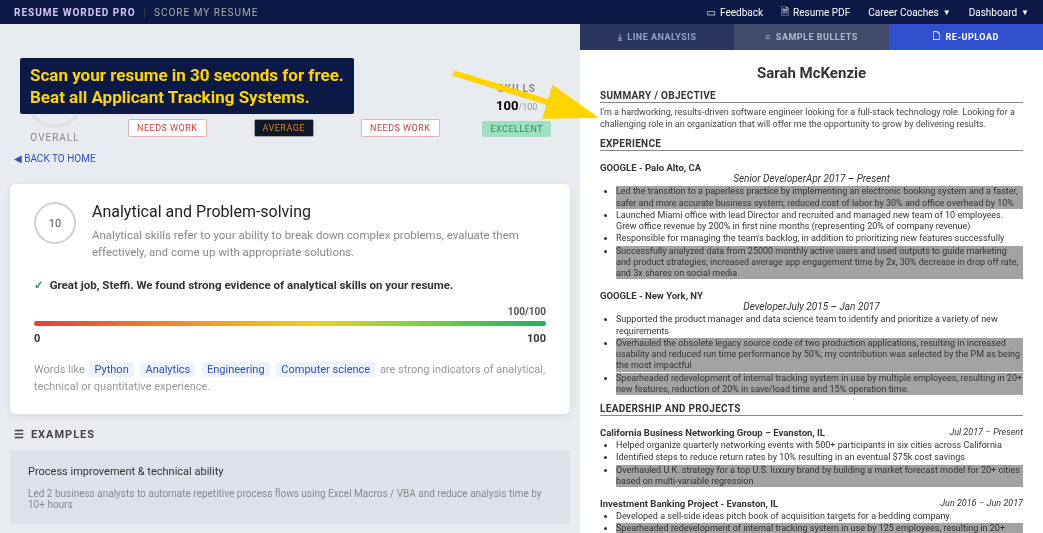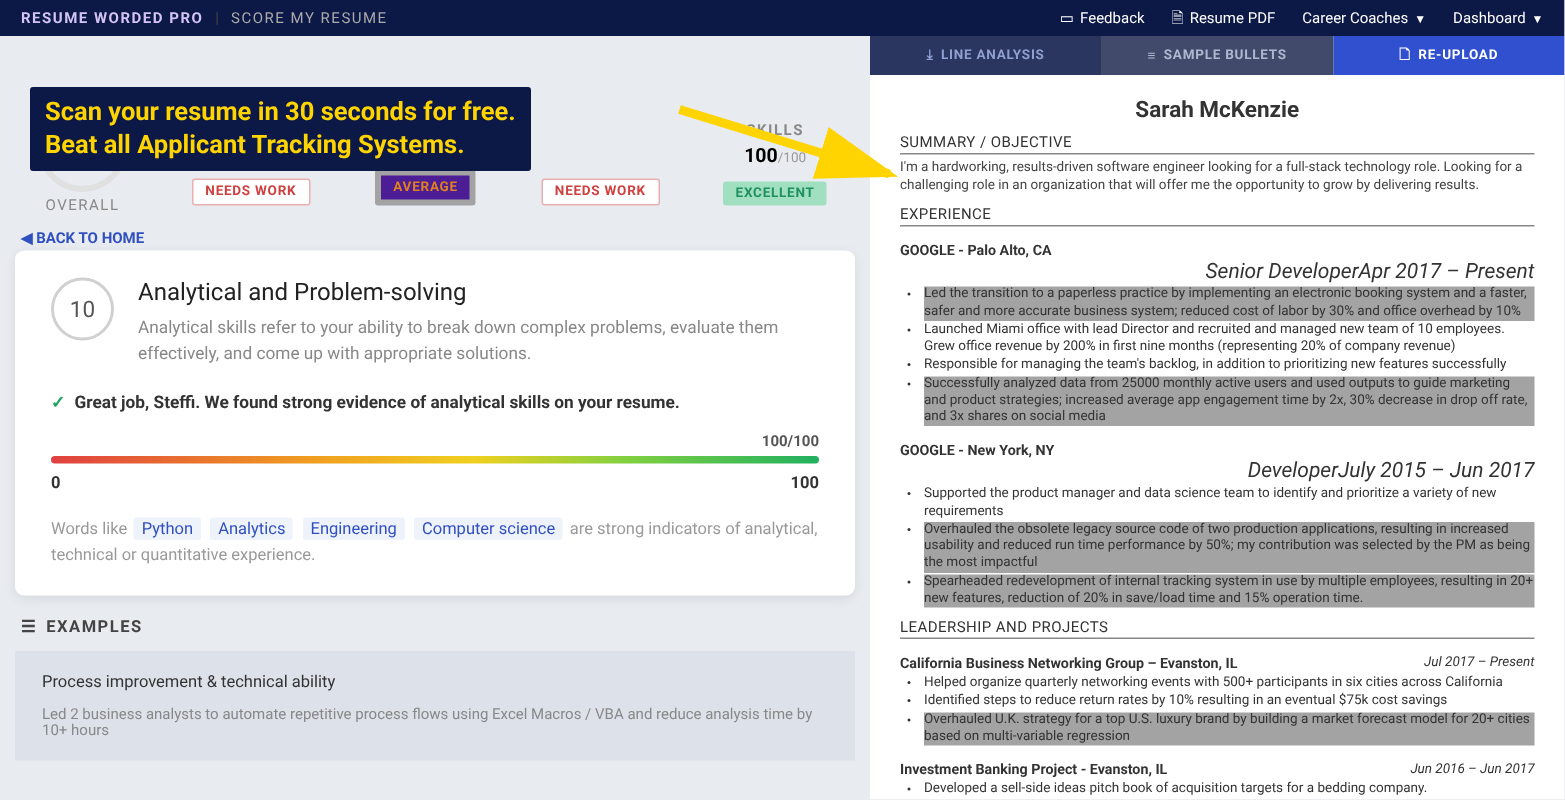--- a/index.html
+++ b/index.html
@@ -15,31 +15,31 @@
 .left-col{width:580px;position:relative;padding:8px 10px}
 .right-col{width:463px;display:flex;flex-direction:column}
 .banner{position:absolute;top:34px;left:20px;background:#0c1946;color:#ffd400;font-weight:700;font-size:17px;padding:6px 10px;z-index:10;border-radius:2px;line-height:1.3}
 .banner .line2{text-align:left}
 .score-row{display:flex;gap:14px;margin-top:8px}
 .overall-box{width:90px;text-align:center;padding-top:28px}
 .overall-box .circle{width:60px;height:60px;border:4px solid #e0e0e0;border-top-color:#f0a020;border-radius:50%;margin:0 auto 4px}
 .overall-box .label{font-size:10px;color:#888;letter-spacing:1px}
 .pills-row{display:flex;gap:10px;flex:1;align-items:flex-end;padding-bottom:6px}
 .pill-col{text-align:center;flex:1}
-.pill{display:inline-block;padding:3px 8px;font-size:9px;font-weight:700;border-radius:2px;letter-spacing:0.5px}
+.pill{display:inline-block;padding:3px 8px;font-size:9px;font-weight:400;border-radius:2px;letter-spacing:0.5px}
 .pill.needs{color:#d04040;border:1px solid #e8b0b0;background:#fff}
-.pill.avg{color:#e08020;border:4px solid #a3a3a3;background:#4c1d95}
+.pill.avg{color:#e08020;border:1px solid #a3a3a3;background:#0f172a}
 .pill.exc{color:#209060;background:#a0e0c0}
 .skills-label{font-size:10px;font-weight:700;color:#888;letter-spacing:1px}
 .skills-score{font-size:13px;font-weight:700;margin:4px 0}
 .skills-score .max{font-size:9px;color:#999;font-weight:400}
-.back-link{color:#3050c0;font-size:10px;font-weight:700;margin:10px 0 2px 4px;display:inline-block}
+.back-link{color:#3050c0;font-size:10px;font-weight:400;margin:10px 0 20px 4px;display:inline-block}
 .card{background:#fff;border-radius:6px;padding:18px 24px;box-shadow:0 2px 8px rgba(0,0,0,0.08);margin-bottom:14px}
 .card-head{display:flex;gap:16px;margin-bottom:16px}
-.score-circle{width:42px;height:42px;border:2px solid #d0d0d0;border-radius:50%;display:flex;align-items:center;justify-content:center;font-size:15px;color:#555;flex-shrink:0}
+.score-circle{width:42px;height:42px;border:2px solid #d0d0d0;border-radius:50%;display:flex;align-items:center;justify-content:center;font-size:11px;color:#555;flex-shrink:0}
 .card-title{font-size:16px;font-weight:400;color:#222;margin-bottom:6px}
 .card-desc{font-size:11.5px;color:#888;line-height:1.5}
 .feedback-line{font-size:11.5px;font-weight:700;color:#333;display:flex;align-items:center;gap:6px;margin-bottom:14px}
 .check{color:#20a060}
 .score-bar-wrap{margin-bottom:16px}
 .score-bar-top{text-align:right;font-size:10px;font-weight:700;color:#555;margin-bottom:4px}
 .score-bar{height:5px;background:linear-gradient(90deg,#e04040 0%,#f0a020 35%,#f0d020 55%,#80d040 75%,#20b060 100%);border-radius:3px}
 .score-bar-labels{display:flex;justify-content:space-between;font-size:11px;font-weight:700;color:#333;margin-top:6px}
 .tags-line{font-size:11px;color:#999;line-height:1.6}
 .tag{color:#3050c0;background:#eef2fb;padding:1px 5px;border-radius:2px;margin:0 2px}
@@ -49,26 +49,26 @@
 .example-block .ex-body{color:#888;font-size:10px}
 .right-tabs{display:flex;height:26px}
 .rtab{flex:1;display:flex;align-items:center;justify-content:center;font-size:9px;font-weight:700;letter-spacing:0.5px;gap:5px;cursor:pointer}
 .rtab.t1{background:#2a3560;color:#8fa0d0}
 .rtab.t2{background:#414a6a;color:#b0b8d0}
 .rtab.t3{background:#3050d0;color:#fff}
 .resume{flex:1;background:#fff;padding:14px 20px;font-size:9.5px;color:#333;overflow:hidden;position:relative}
 .resume .name{text-align:center;font-weight:700;font-size:15px;margin-bottom:2px}
 .resume .contact{text-align:center;font-size:9px;color:#555;margin-bottom:8px}
 .resume .contact a{color:#3050c0;text-decoration:underline}
-.resume .sec-head{font-size:10px;font-weight:400;border-bottom:1px solid #888;padding-bottom:1px;margin:8px 0 4px;letter-spacing:0.3px}
+.resume .sec-head{font-size:10px;font-weight:700;border-bottom:1px solid #888;padding-bottom:1px;margin:8px 0 4px;letter-spacing:0.3px}
 .resume .summary-text{font-size:9px;line-height:1.3;color:#444}
 .resume .job-line{display:flex;justify-content:space-between;font-size:9.5px;margin-top:11px}
 .resume .job-line .company{font-weight:700}
 .resume .job-line .dates{font-style:italic;font-size:9px}
-.resume .role-line{display:flex;justify-content:flex-end;font-style:italic;font-size:14px;margin-bottom:2px}
+.resume .role-line{display:flex;justify-content:center;font-style:italic;font-size:10px;margin-bottom:2px}
 .resume ul{list-style:disc;padding-left:16px;margin:2px 0}
 .resume li{font-size:9px;line-height:1.25;margin-bottom:1px;color:#333}
 .resume li.hl{background:#a3a3a3}
 .arrow{position:absolute;top:68px;left:448px;z-index:20;pointer-events:none}
 </style>
 </head>
 <body>
 
 <div class="topbar">
   <span class="brand">RESUME WORDED PRO</span>
@@ -192,21 +192,21 @@
         <li class="hl">Led the transition to a paperless practice by implementing an electronic booking system and a faster, safer and more accurate business system; reduced cost of labor by 30% and office overhead by 10%</li>
         <li>Launched Miami office with lead Director and recruited and managed new team of 10 employees. Grew office revenue by 200% in first nine months (representing 20% of company revenue)</li>
         <li>Responsible for managing the team's backlog, in addition to prioritizing new features successfully</li>
         <li class="hl">Successfully analyzed data from 25000 monthly active users and used outputs to guide marketing and product strategies; increased average app engagement time by 2x, 30% decrease in drop off rate, and 3x shares on social media</li>
       </ul>
       <div class="job-line">
           <span class="company">GOOGLE - New York, NY</span>
         </div>
       <div class="role-line">
           <span>Developer</span>
-          <span class="dates">July 2015 – Jun 2017</span>
+          <span class="dates">July 2015 – Jan 2017</span>
         </div>
       <ul>
         <li>Supported the product manager and data science team to identify and prioritize a variety of new requirements</li>
         <li class="hl">Overhauled the obsolete legacy source code of two production applications, resulting in increased usability and reduced run time performance by 50%; my contribution was selected by the PM as being the most impactful</li>
         <li class="hl">Spearheaded redevelopment of internal tracking system in use by multiple employees, resulting in 20+ new features, reduction of 20% in save/load time and 15% operation time.</li>
       </ul>
 
       <div class="sec-head">LEADERSHIP AND PROJECTS</div>
       <div class="job-line">
           <span class="company">California Business Networking Group – Evanston, IL</span>

